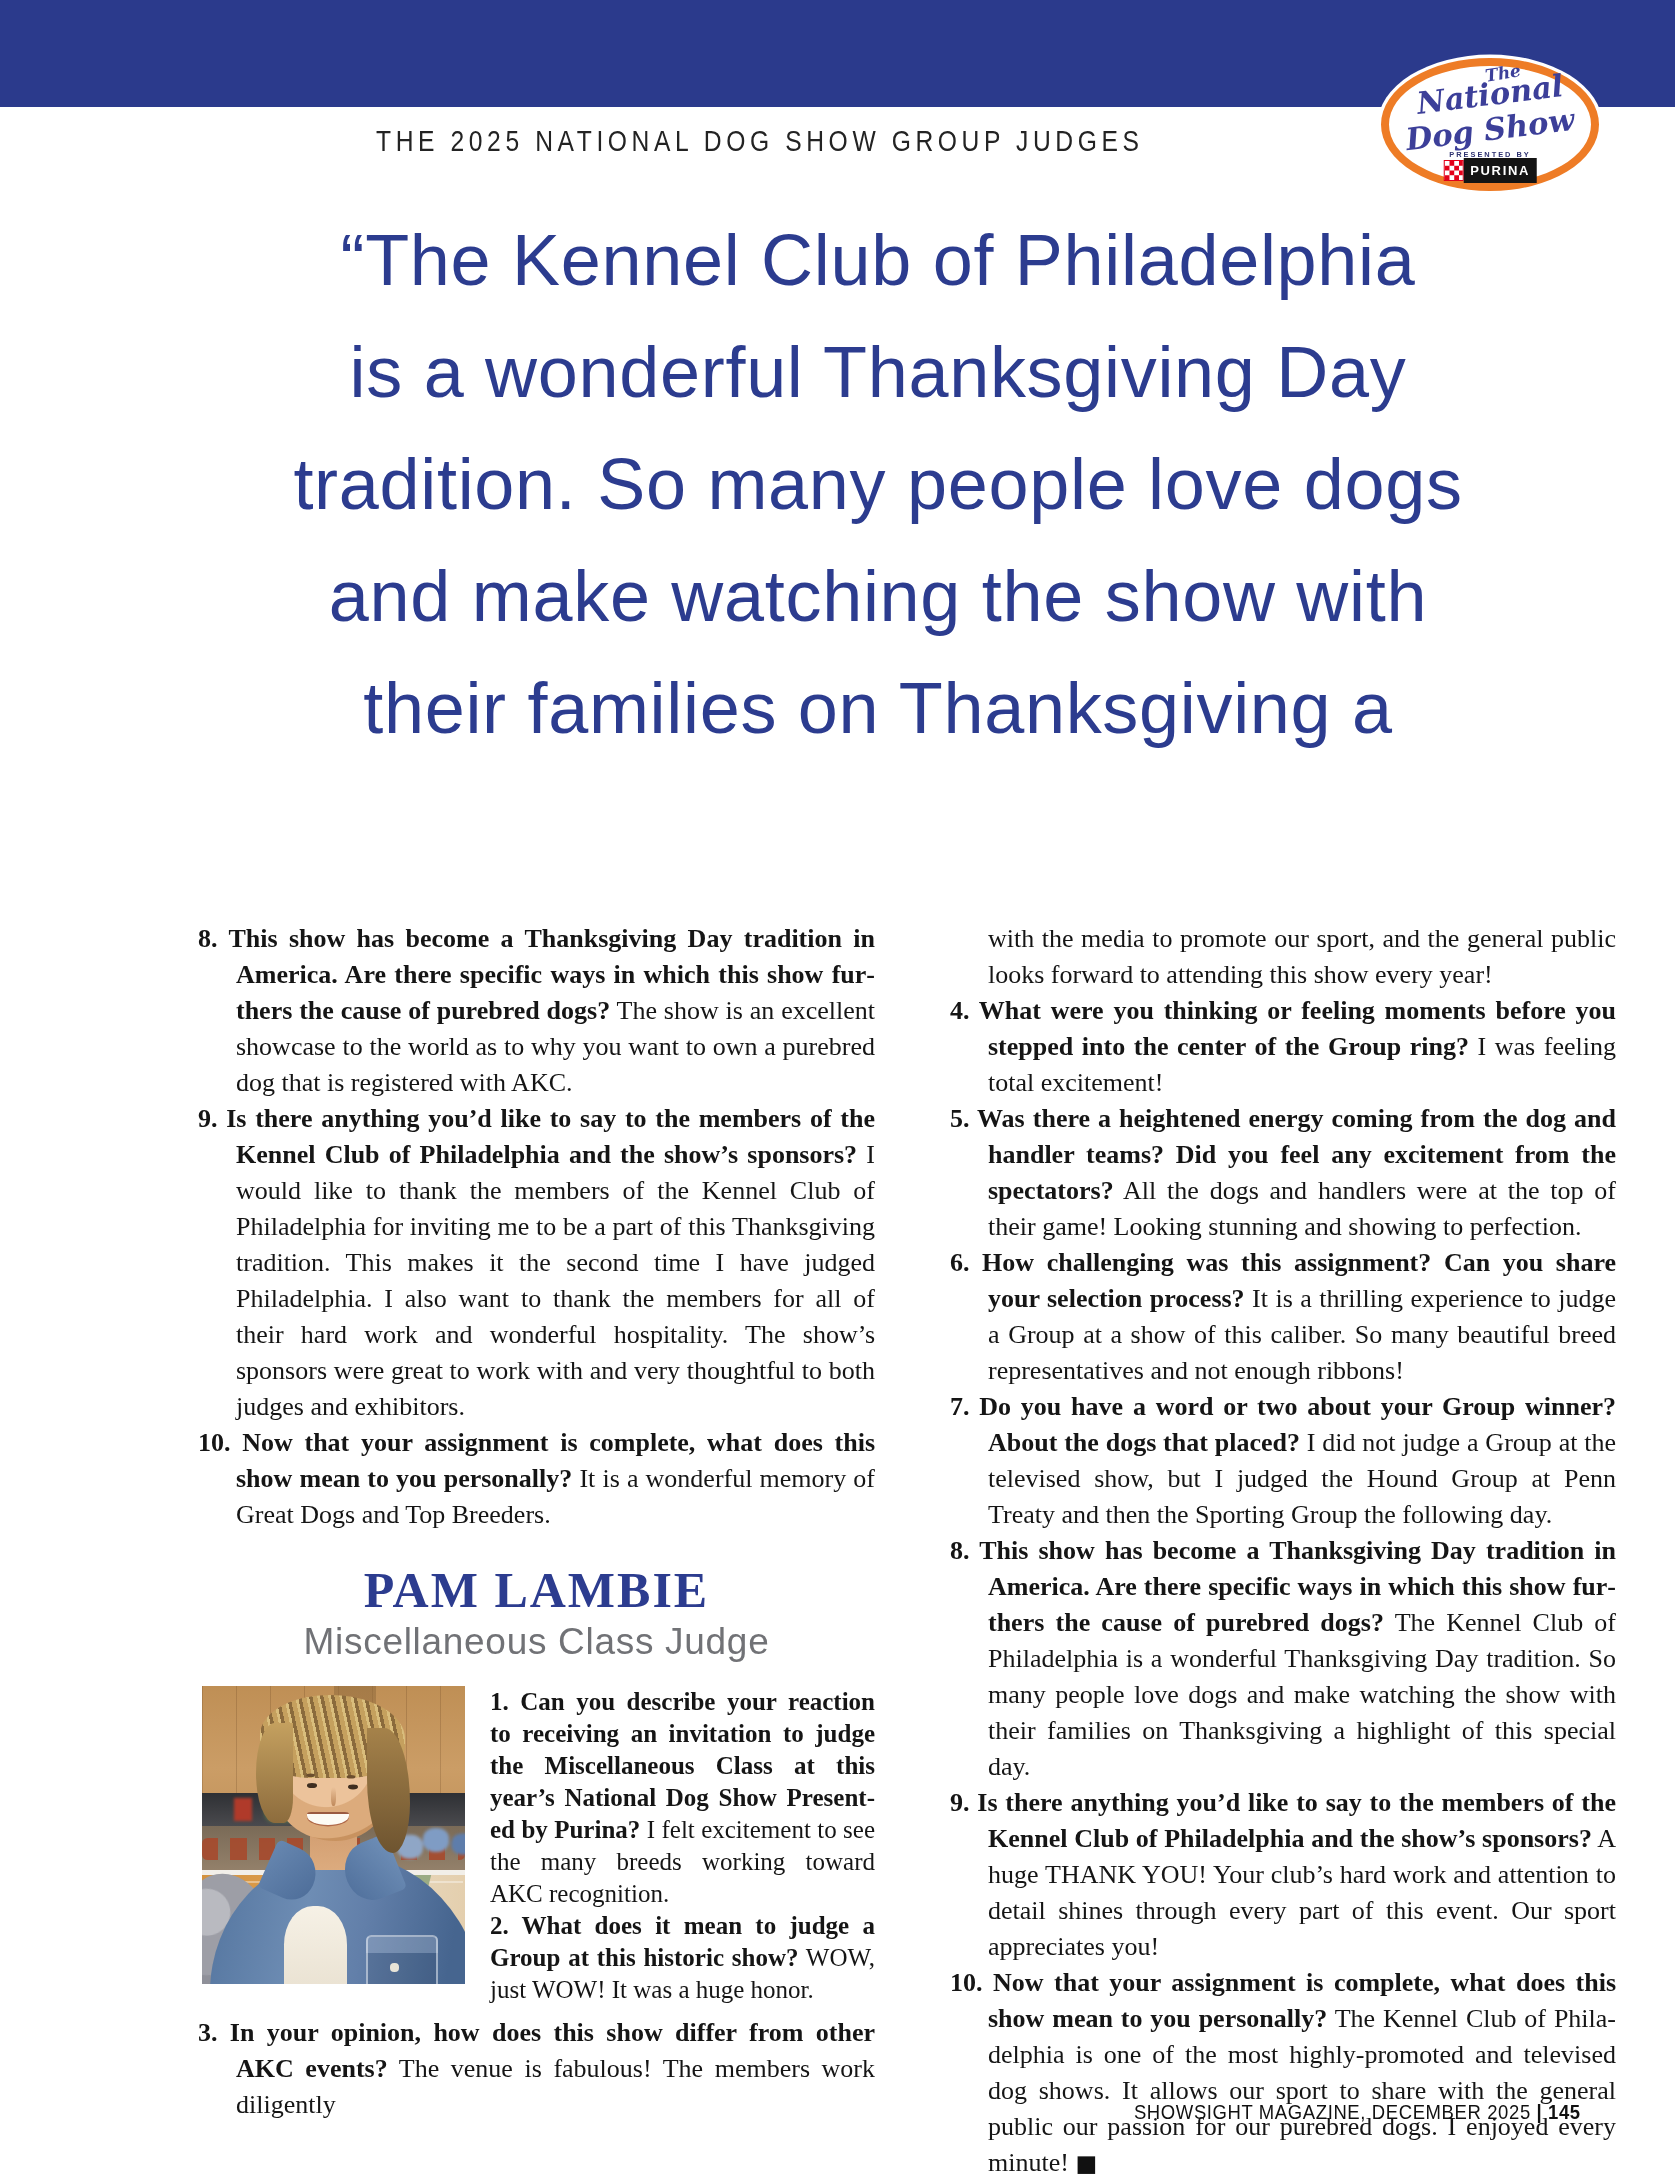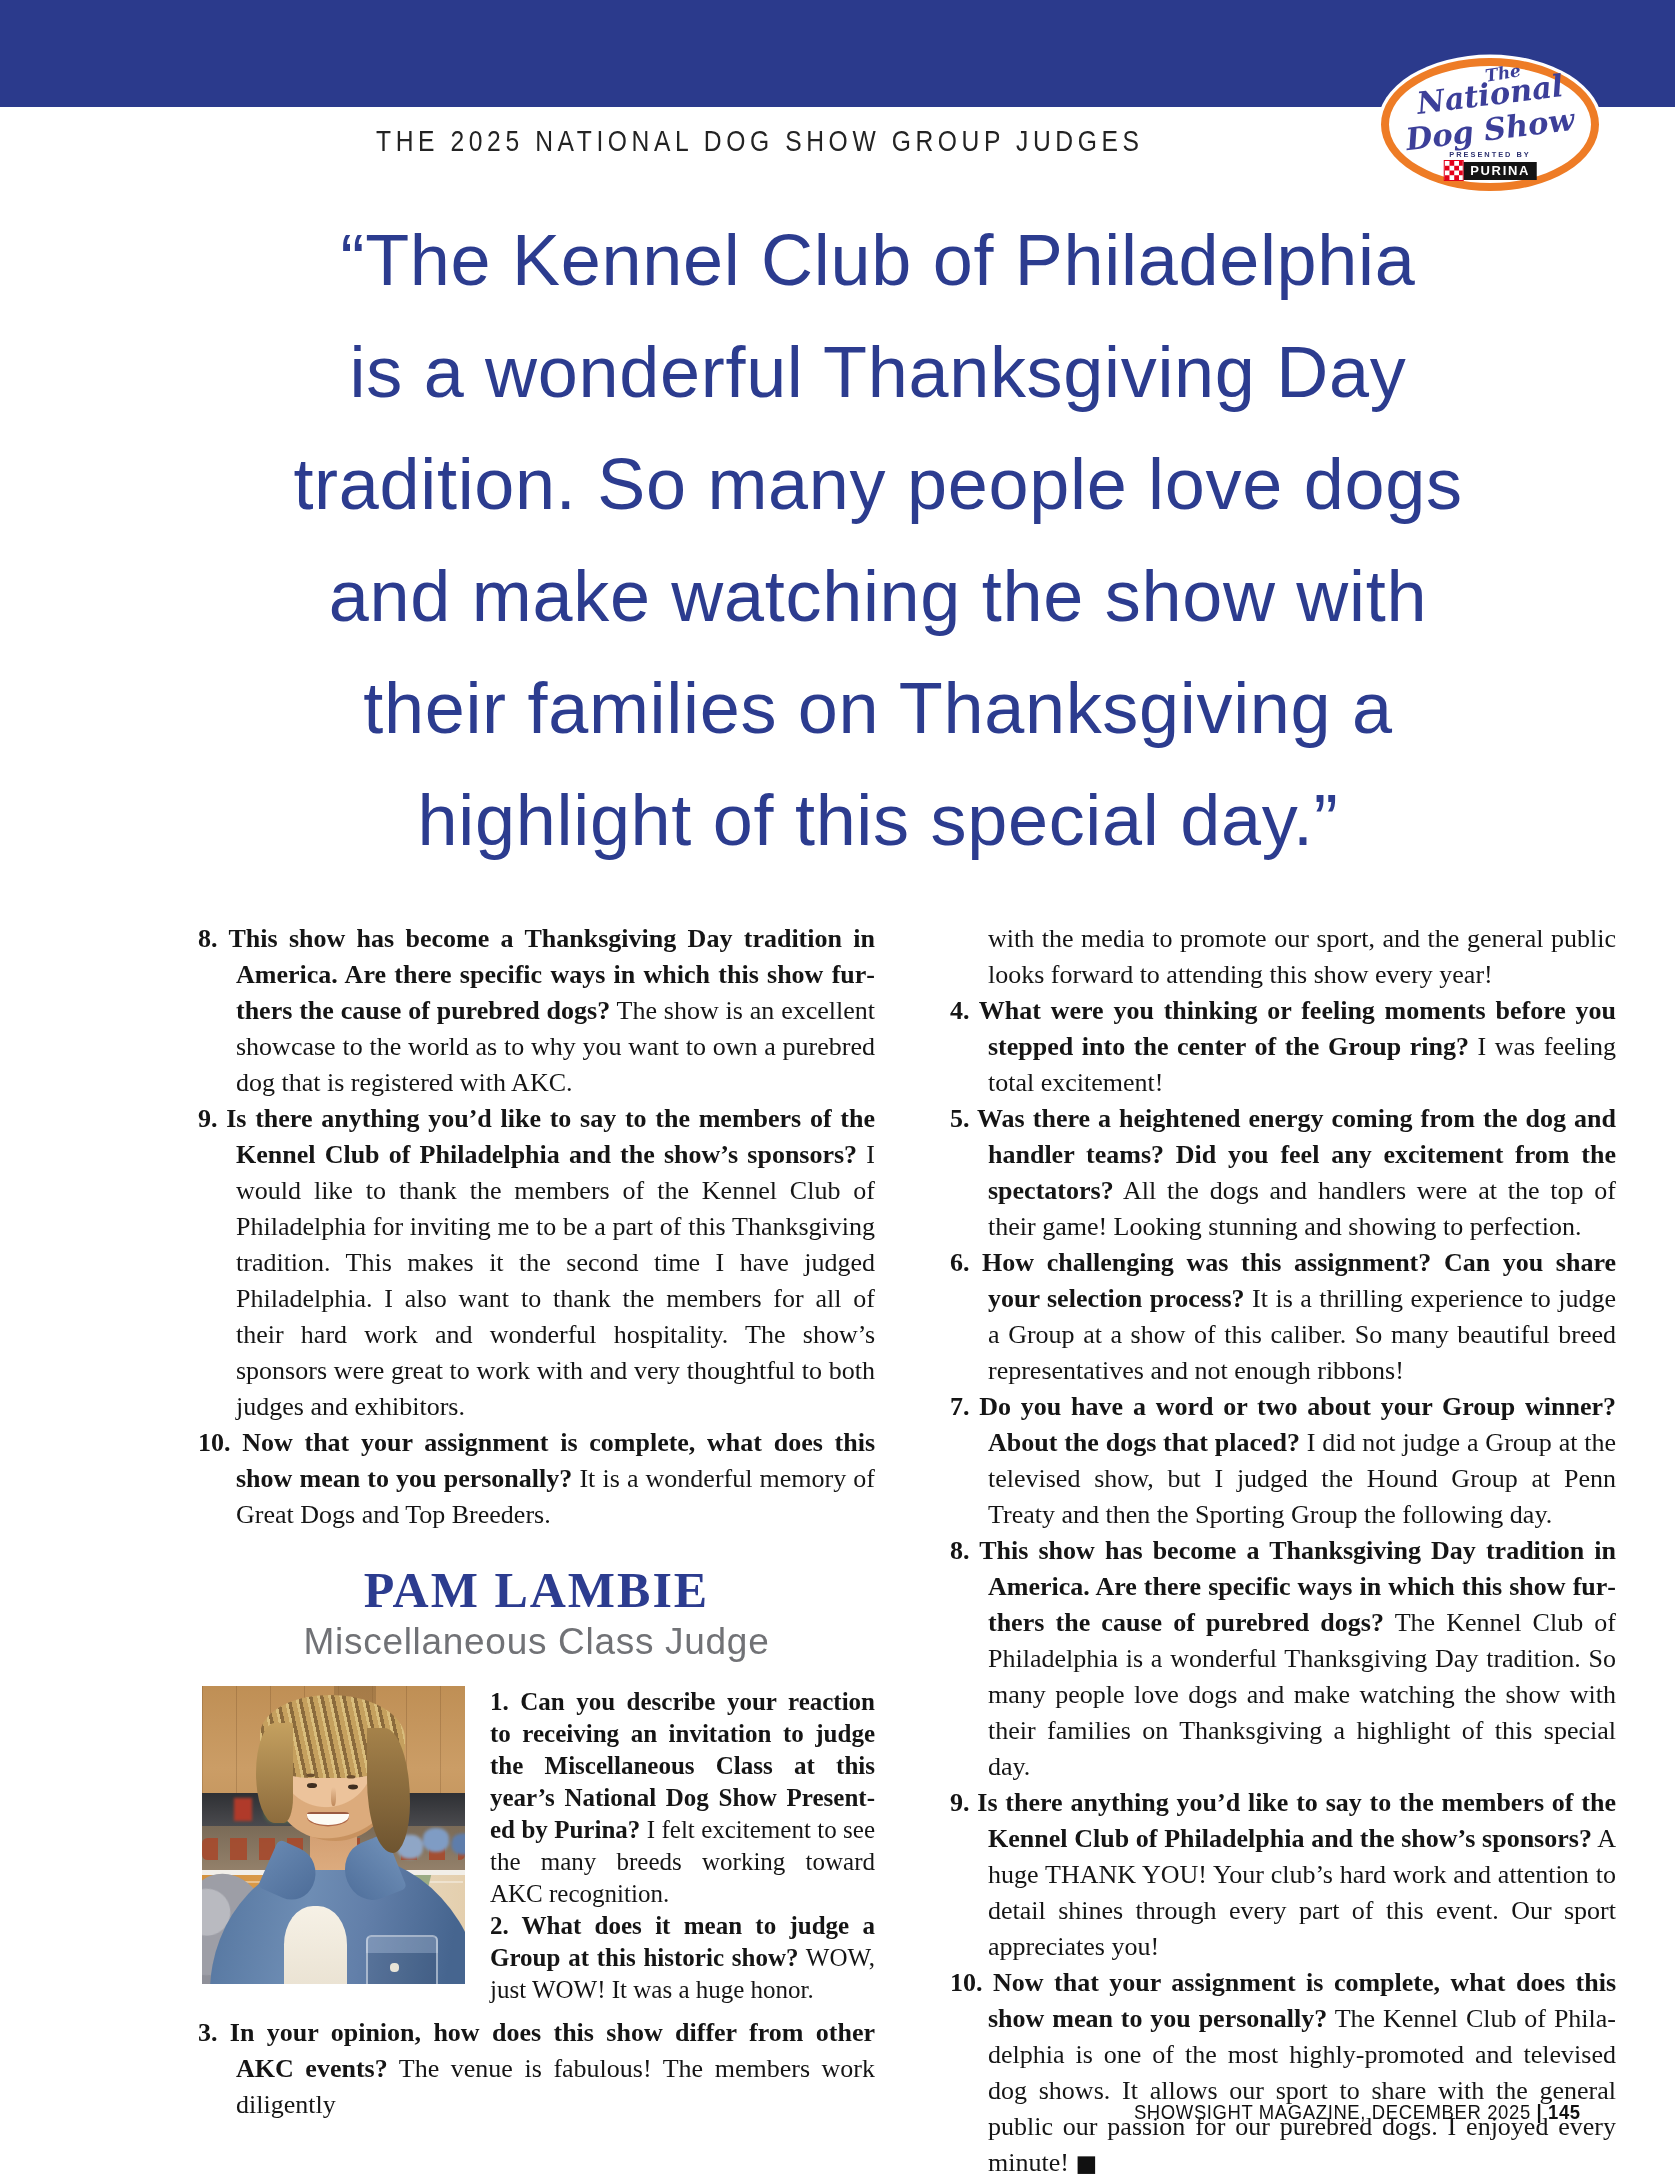--- a/index.html
+++ b/index.html
@@ -24,21 +24,21 @@
     font:italic 700 17px/1 "DejaVu Serif",serif;color:#3c3f99;}
   .logo-national{position:absolute;left:50%;top:16%;transform:translateX(-50%) rotate(-7deg);
     font:italic 700 30.5px/1 "DejaVu Serif",serif;color:#3c3f99;white-space:nowrap;}
   .logo-dogshow{position:absolute;left:50%;top:42%;transform:translateX(-50%) rotate(-7deg);
     font:italic 700 30.5px/1 "DejaVu Serif",serif;color:#3c3f99;white-space:nowrap;}
   .logo-presented{position:absolute;left:50%;top:70%;transform:translateX(-50%);
     font:700 7.4px/1 "Liberation Sans",sans-serif;letter-spacing:2px;color:#2e3270;white-space:nowrap;}
   .purina{position:absolute;left:50%;top:77%;transform:translateX(-50%);display:flex;align-items:center;height:20.3px;}
   .purina-check{width:20.3px;height:20.3px;box-sizing:border-box;border:1.4px solid #e2001a;
     background:conic-gradient(#e2001a 0 25%, #fff 0 50%, #e2001a 0 75%, #fff 0);background-size:9.5px 9.5px;}
-  .purina-word{height:18px;display:flex;align-items:center;background:#141414;color:#fff;
+  .purina-word{height:25px;display:flex;align-items:center;background:#141414;color:#fff;
     font:700 13px/1 "Liberation Sans",sans-serif;letter-spacing:1.7px;padding:0 6.1px;}
   
   .pull-quote{position:absolute;left:140px;top:204px;width:1476px;color:#2c3c8f;}
   .pull-quote .ql{
     text-align:center;white-space:nowrap;
     font:400 72px/112px "Liberation Sans",sans-serif;letter-spacing:0.7px;
   }
   
   .col{position:absolute;top:921px;}
   .left-col{left:198px;width:677px;}
@@ -137,21 +137,20 @@
     <span class="purina-word">PURINA</span>
   </div>
 </div>
 
 <div class="pull-quote">
   <div class="ql">“The Kennel Club of Philadelphia</div>
   <div class="ql">is a wonderful Thanksgiving Day</div>
   <div class="ql">tradition. So many people love dogs</div>
   <div class="ql">and make watching the show with</div>
   <div class="ql">their families on Thanksgiving a</div>
-  <div class="ql">highlight of this special day.”</div>
 </div>
 
 <div class="col left-col">
   <div class="qa hang">
     <b>8. This show has become a Thanksgiving Day tradition in America. Are there specific ways in which this show fur­thers the cause of purebred dogs?</b>
     <span>The show is an excellent showcase to the world as to why you want to own a purebred dog that is registered with AKC.</span>
   </div>
   <div class="qa hang">
     <b>9. Is there anything you’d like to say to the members of the Kennel Club of Philadelphia and the show’s sponsors?</b>
     <span>I would like to thank the members of the Kennel Club of Philadelphia for inviting me to be a part of this Thanksgiv­ing tradition. This makes it the second time I have judged Philadelphia. I also want to thank the members for all of their hard work and wonderful hospitality. The show’s sponsors were great to work with and very thoughtful to both judges and exhibitors.</span>

